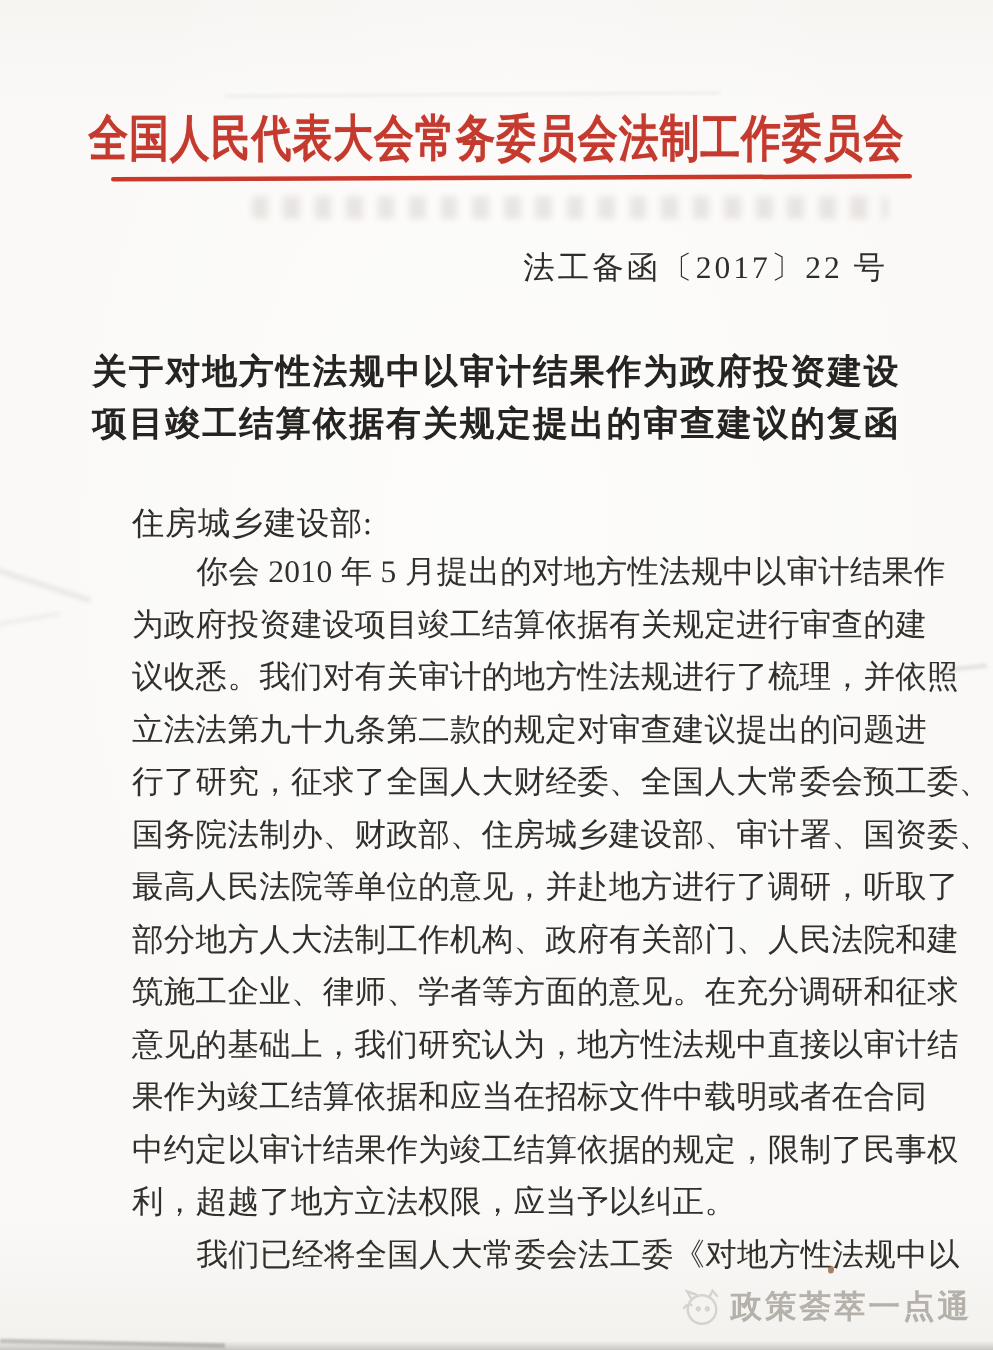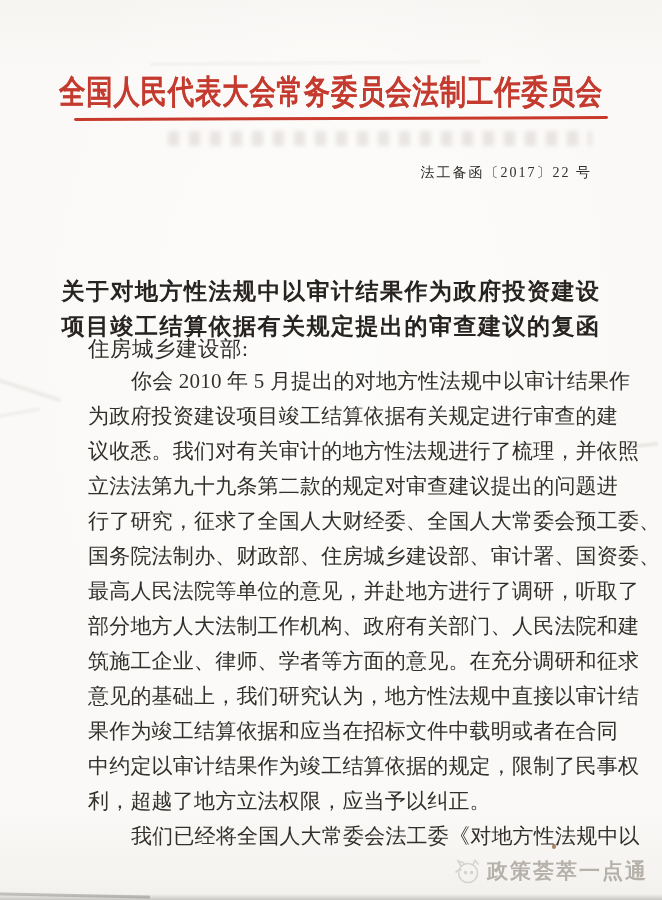--- a/index.html
+++ b/index.html
@@ -32,24 +32,24 @@
   
   .ghost-strip{
     position:absolute;top:131px;left:168px;width:424px;height:15px;
     background:repeating-linear-gradient(90deg,
       rgba(150,130,125,.30) 0 11px, rgba(150,130,125,0) 11px 21px);
     filter:blur(2px);opacity:.6;border-radius:3px;
   }
   
   .doc-number{
     position:absolute;top:164px;right:70px;
-    font-size:14px;color:#2f2c29;letter-spacing:2px;white-space:nowrap;
+    font-size:21px;color:#2f2c29;letter-spacing:2px;white-space:nowrap;
   }
   
-  .title-block{position:absolute;top:230px;left:50px;width:562px;text-align:center;margin-top:44px;}
+  .title-block{position:absolute;top:230px;left:50px;width:562px;text-align:center;}
   .title-line{
     font-size:23px;line-height:35px;font-weight:700;color:#262320;
     letter-spacing:1.5px;white-space:nowrap;
   }
   
   .salutation{
     position:absolute;top:334px;left:88px;
     font-size:21.5px;color:#2f2c29;letter-spacing:.5px;
   }
   .text-block{

